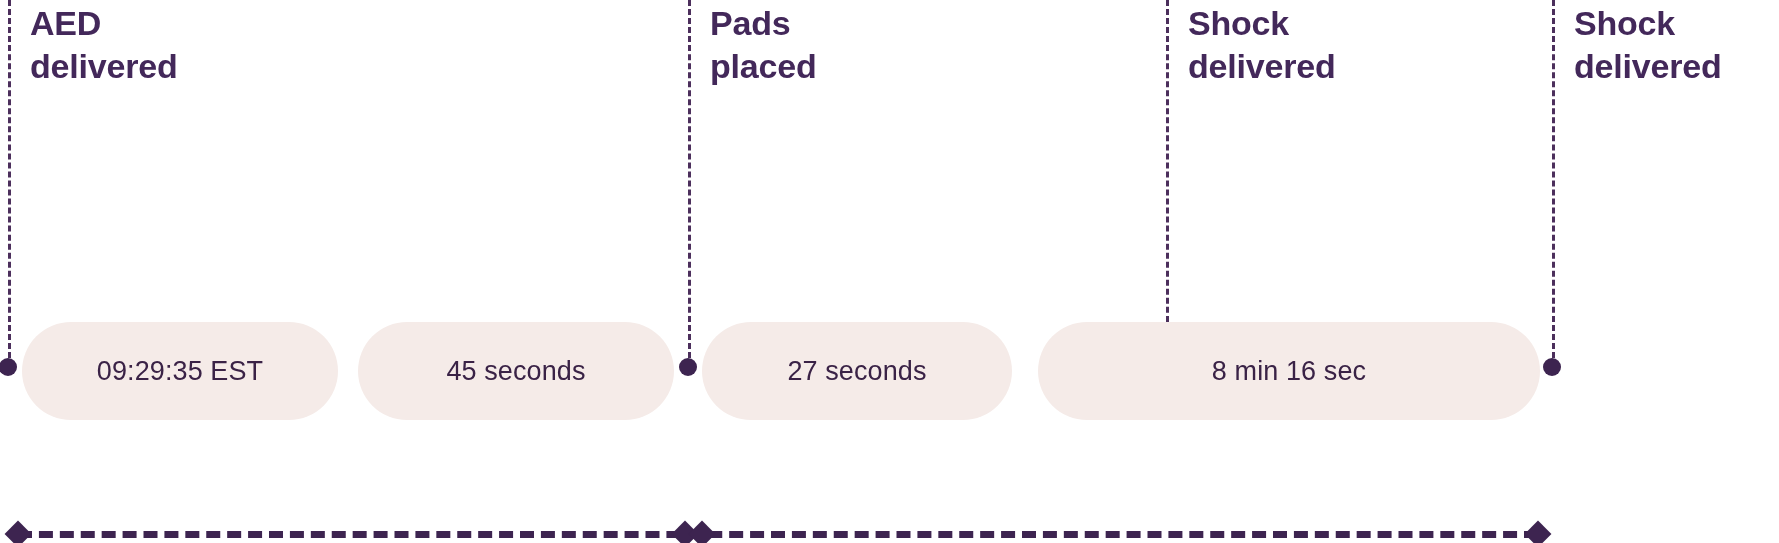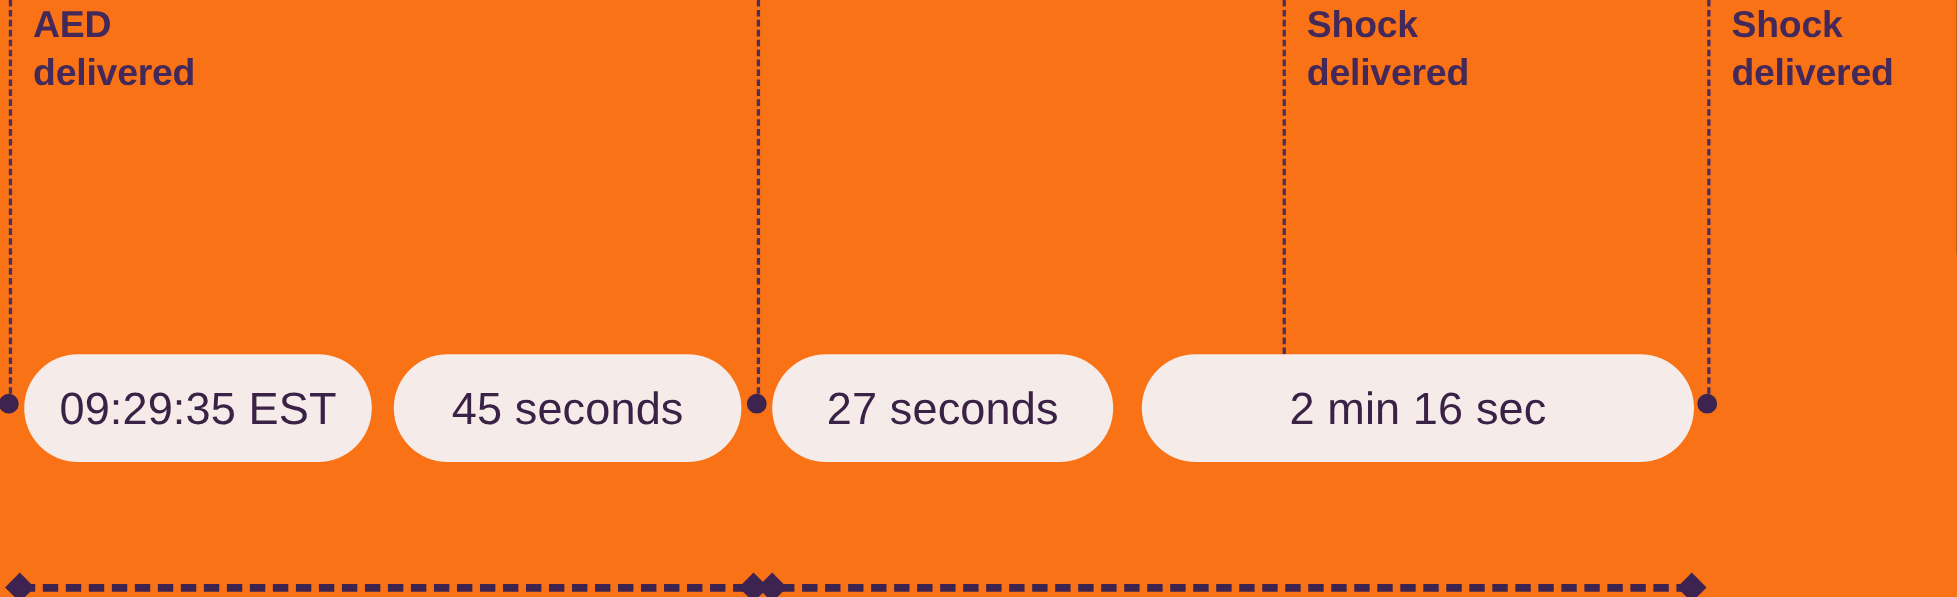--- a/index.html
+++ b/index.html
@@ -7,21 +7,21 @@
     padding: 0;
     background: #07030a;
   }
   body {
     font-family: "Liberation Sans", sans-serif;
   }
   #stage {
     position: relative;
     width: 1779px;
     height: 543px;
-    background: #f97316;
+    background: #ffffff;
     overflow: hidden;
   }
 
   
   .vline {
     position: absolute;
     top: 0;
     width: 0;
     border-left: 3px dashed #4c2f5c;
     pointer-events: none;
@@ -50,21 +50,21 @@
   
   .pill {
     position: absolute;
     height: 98px;
     background: #f5ebe8;
     border-radius: 49px;
     display: flex;
     align-items: center;
     justify-content: center;
     color: #3a2246;
-    font-size: 41px;
+    font-size: 27px;
     font-weight: normal;
     letter-spacing: 0.1px;
   }
 
   
   .axis {
     position: absolute;
     height: 0;
     border-top: 7px dashed #3d2450;
   }
@@ -87,37 +87,37 @@
       <div class="vline" style="left: 688px; height: 367px; border-left-color: rgb(76, 47, 92);"></div>
       <div class="vdot" style="left: 688px; top: 367px; background: rgb(61, 36, 80);"></div>
       <div class="vline" style="left: 1166px; height: 367px; border-left-color: rgb(76, 47, 92);"></div>
       <div class="vdot" style="left: 1166px; top: 367px; background: rgb(61, 36, 80);"></div>
       <div class="vline" style="left: 1552px; height: 367px; border-left-color: rgb(76, 47, 92);"></div>
       <div class="vdot" style="left: 1552px; top: 367px; background: rgb(61, 36, 80);"></div>
     </div>
 
   <div id="labels">
       <div class="evt-label" style="left: 30px; color: rgb(67, 40, 90);"><div>AED</div><div>delivered</div></div>
-      <div class="evt-label" style="left: 710px; color: rgb(67, 40, 90);"></div>
+      <div class="evt-label" style="left: 710px; color: rgb(67, 40, 90);"><div>Pads</div><div>placed</div></div>
       <div class="evt-label" style="left: 1188px; color: rgb(67, 40, 90);"><div>Shock</div><div>delivered</div></div>
       <div class="evt-label" style="left: 1574px; color: rgb(67, 40, 90);"><div>Shock</div><div>delivered</div></div>
     </div>
 
   <div id="pills">
       <div class="pill" style="left: 22px; width: 316px; top: 322px; background: rgb(245, 235, 232); color: rgb(58, 34, 70);">
         <span>09:29:35 EST</span>
       </div>
       <div class="pill" style="left: 358px; width: 316px; top: 322px; background: rgb(245, 235, 232); color: rgb(58, 34, 70); text-align: right;">
         <span>45 seconds</span>
       </div>
       <div class="pill" style="left: 702px; width: 310px; top: 322px; background: rgb(245, 235, 232); color: rgb(58, 34, 70);">
         <span>27 seconds</span>
       </div>
       <div class="pill" style="left: 1038px; width: 502px; top: 322px; background: rgb(245, 235, 232); color: rgb(58, 34, 70);">
-        <span>2 min 16 sec</span>
+        <span>8 min 16 sec</span>
       </div>
     </div>
 
   <div id="axis-wrap">
       <div class="axis" style="left: 18px; width: 1520px; top: 531px; border-top-color: rgb(61, 36, 80);"></div>
       <div class="diamond" style="left: 18px; top: 534px; background: rgb(61, 36, 80);"></div>
       <div class="diamond" style="left: 685px; top: 534px; background: rgb(61, 36, 80);"></div>
       <div class="diamond" style="left: 702px; top: 534px; background: rgb(61, 36, 80);"></div>
       <div class="diamond" style="left: 1538px; top: 534px; background: rgb(61, 36, 80);"></div>
     </div>

